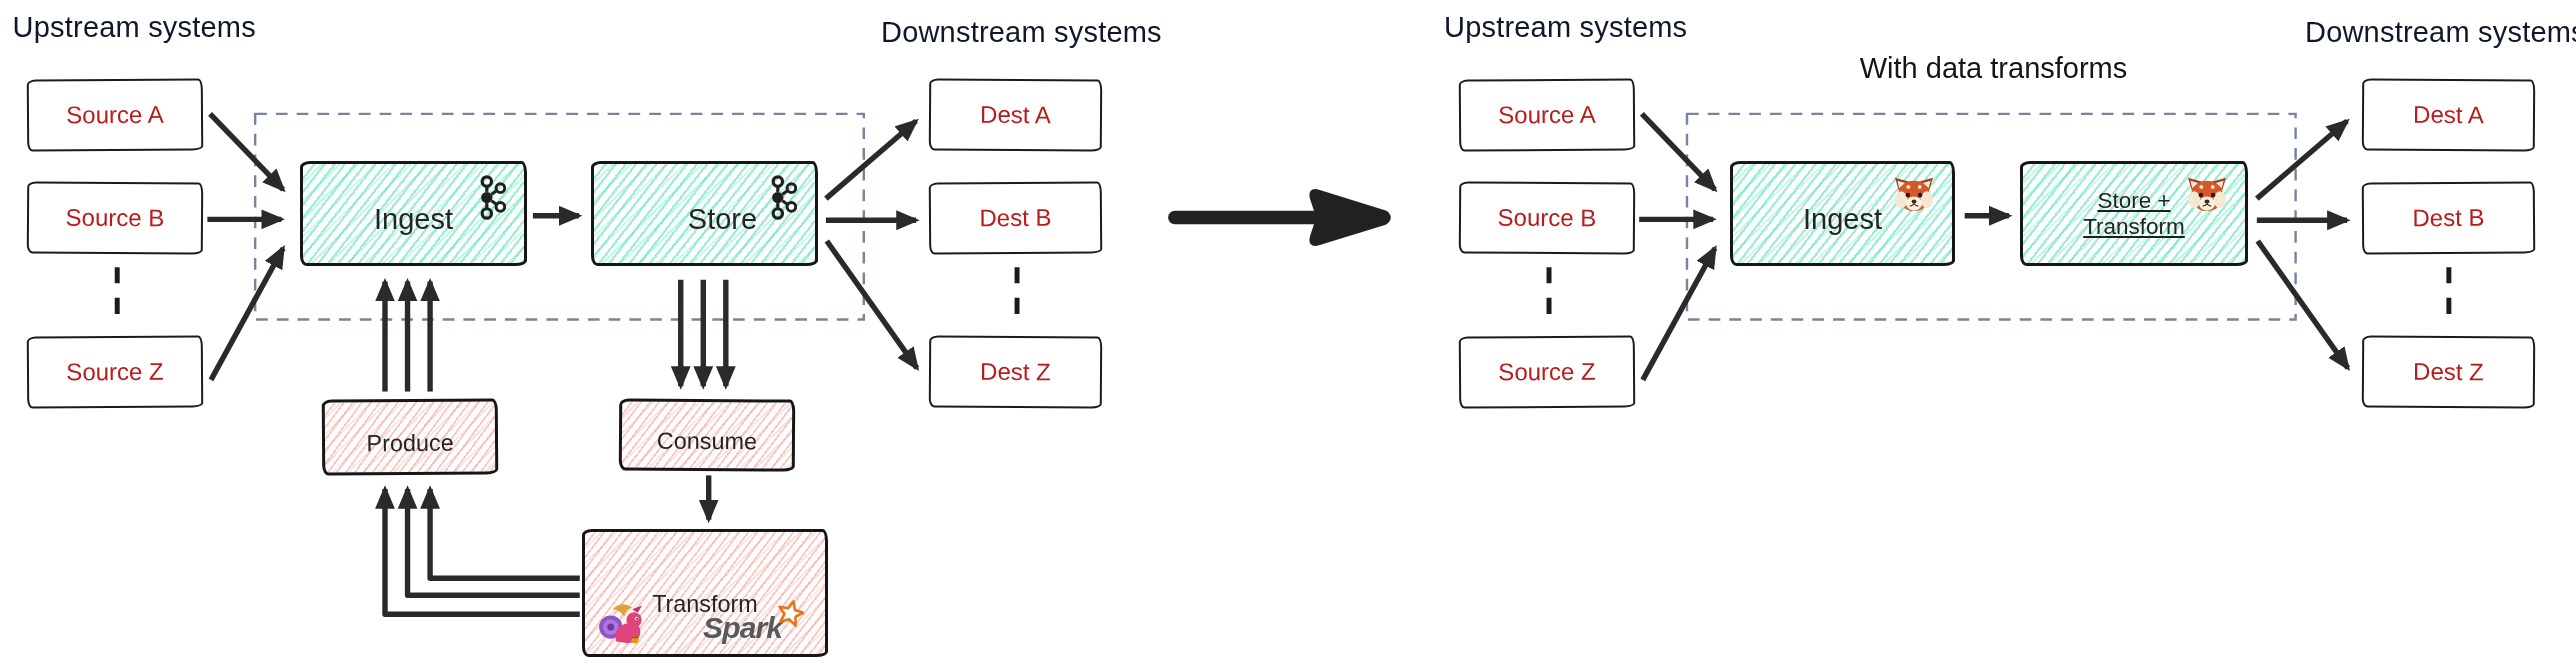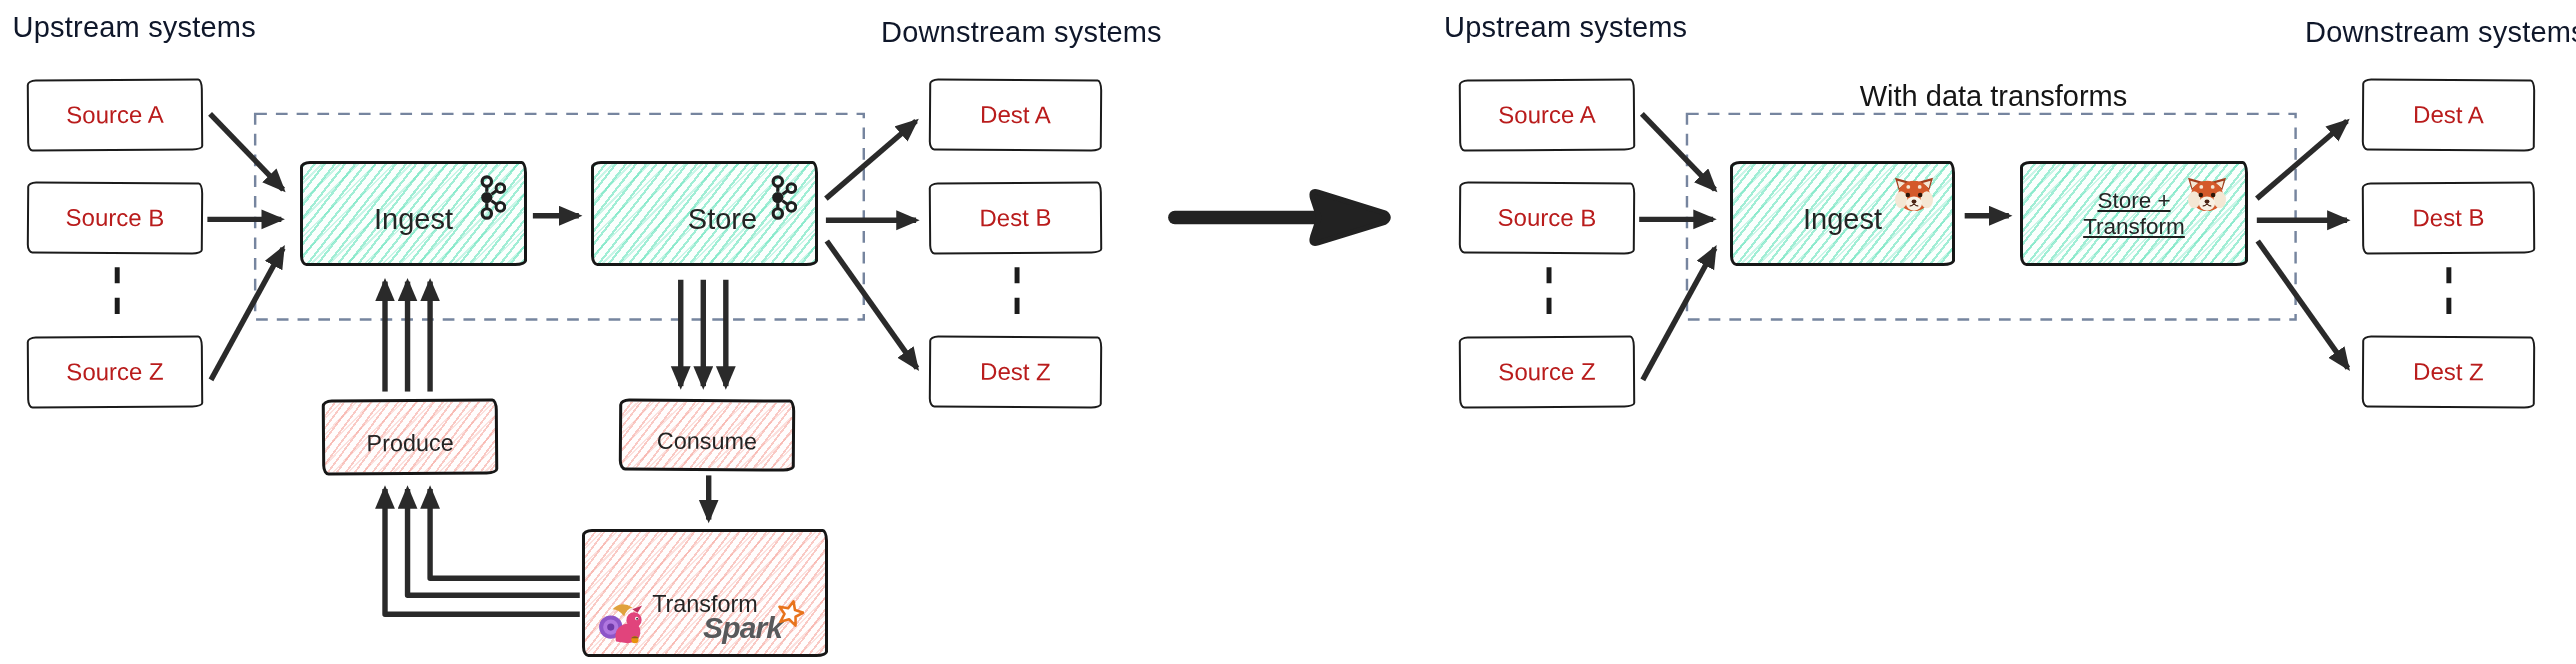--- a/index.html
+++ b/index.html
@@ -184,21 +184,21 @@
     </svg>
     <div class="spark">
       <span class="spark-word">Spark</span>
       <svg class="spark-star" width="27" height="27" viewBox="0 0 27 27">
         <polygon points="13.5,1 17,9 25.8,9.6 19.2,15.4 21.3,24 13.5,19.4 5.7,24 7.8,15.4 1.2,9.6 10,9" fill="#ffffff" stroke="#e8731c" stroke-width="2.6" stroke-linejoin="round" transform="rotate(14 13.5 13.5)"></polygon>
       </svg>
     </div>
   </div>
 
   <div class="heading" style="left:1444px;top:10.8px;">Upstream systems</div>
-  <div class="panel-title" style="left:1723px;top:52px;margin-top:28px;">With data transforms</div>
+  <div class="panel-title" style="left:1723px;top:52px;">With data transforms</div>
   <div class="heading" style="left:2305px;top:16px;">Downstream systems</div>
 
   <div class="box tilt-l" style="left:1459px;top:79px;width:176px;height:72px;">
     <span class="lbl">Source A</span>
   </div>
   <div class="box tilt-r" style="left:1459px;top:182px;width:176px;height:72px;">
     <span class="lbl">Source B</span>
   </div>
   <div class="box tilt-l" style="left:1459px;top:336px;width:176px;height:72px;">
     <span class="lbl">Source Z</span>

